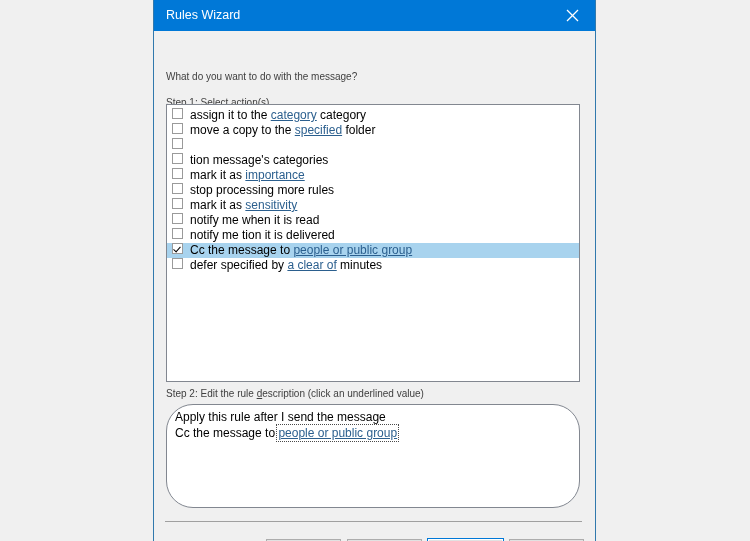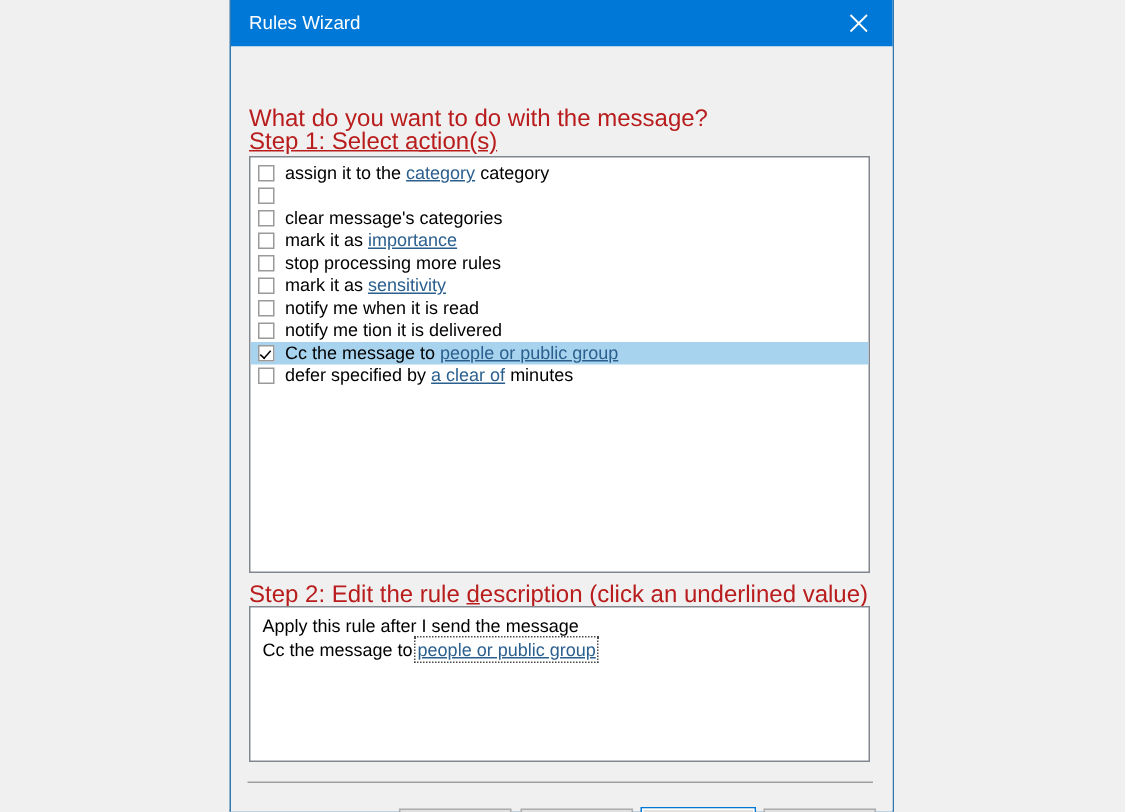--- a/index.html
+++ b/index.html
@@ -59,25 +59,25 @@
   #dialog-body {
     position: relative;
     width: 100%;
     height: 510px;
     background: #f0f0f0;
   }
 
   .static-label {
     position: absolute;
     white-space: nowrap;
-    font-size: 16px;
-    color: #b91c1c;
+    font-size: 10px;
+    color: #404040;
   }
   #heading        { left: 12px; top: 40px; }
-  #step1-label    { left: 12px; top: 55px; text-decoration: underline; }
+  #step1-label    { left: 12px; top: 66px; text-decoration: underline; }
   #step2-label    { left: 12px; top: 357px; }
 
   .accel { text-decoration: underline; }
 
   
   .listbox {
     position: absolute;
     background: #ffffff;
     border: 1px solid #828790;
     box-sizing: border-box;
@@ -89,26 +89,27 @@
     width: 414px;
     height: 278px;
     padding-top: 3px;
   }
   #description-box {
     left: 12px;
     top: 373px;
     width: 414px;
     height: 104px;
     padding-top: 4px;
+    border-radius: 27px;
   }
 
   
   .action-row {
     display: flex;
-    align-items: center;
+    align-items: flex-start;
     height: 15px;
     padding-left: 5px;
     white-space: nowrap;
     font-size: 12px;
     line-height: 15px;
   }
   .action-row.selected {
     background: #a8d3ee;
   }
 
@@ -214,24 +215,28 @@
       <span>Step 1: Select a</span><span class="accel">c</span><span>tion(s)</span>
     </div>
 
     <div class="listbox" id="actions-list">
         <div class="action-row">
           <span class="cb"></span>
           <span class="lbl"><span>assign it to the </span><span class="link">category</span><span> category</span></span>
         </div>
         <div class="action-row">
           <span class="cb"></span>
-        </div>
-        <div class="action-row">
-          <span class="cb"></span>
-          <span class="lbl"><span>clear message's categories</span></span>
+          <span class="lbl"><span>move a copy to the </span><span class="link">specified</span><span> folder</span></span>
+        </div>
+        <div class="action-row">
+          <span class="cb"></span>
+        </div>
+        <div class="action-row">
+          <span class="cb"></span>
+          <span class="lbl"><span>tion message's categories</span></span>
         </div>
         <div class="action-row">
           <span class="cb"></span>
           <span class="lbl"><span>mark it as </span><span class="link">importance</span></span>
         </div>
         <div class="action-row">
           <span class="cb"></span>
           <span class="lbl"><span>stop processing more rules</span></span>
         </div>
         <div class="action-row">

